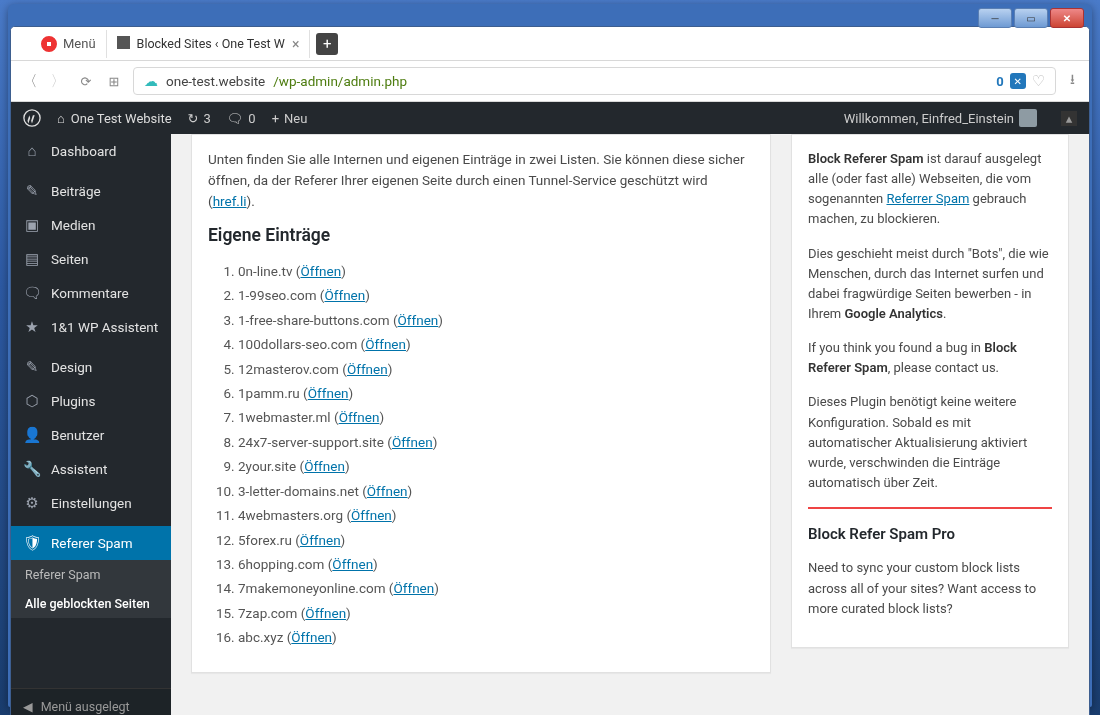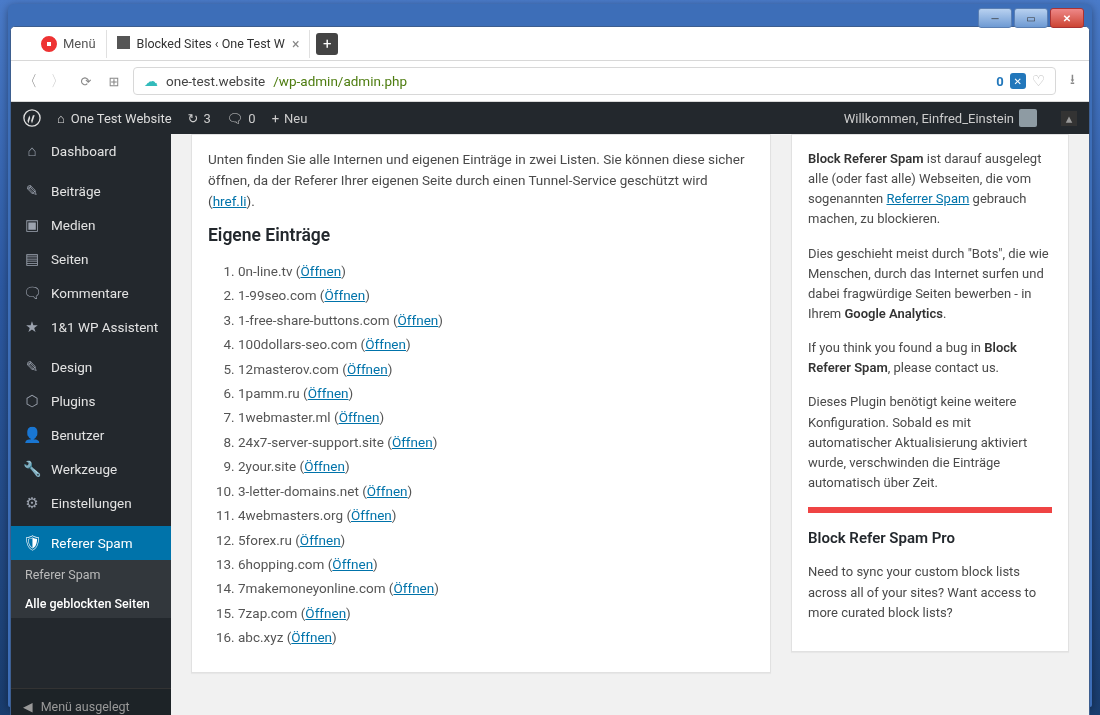--- a/index.html
+++ b/index.html
@@ -65,21 +65,21 @@
 .box { background:#fff; border:1px solid #e1e1e1; box-shadow:0 1px 1px rgba(0,0,0,.04); padding:14px 16px 20px; font-size:13.5px; color:#4a4a4a; line-height:1.55; }
 .box p { margin-bottom:6px; }
 .box h2 { font-size:17.5px; font-weight:600; color:#23282d; margin:10px 0 12px; }
 .box ol { margin-left:30px; }
 .box ol li { margin:3.5px 0; color:#555; }
 .link { color:#0073aa; text-decoration:underline; cursor:pointer; }
 
 .side-col { width:278px; }
 .sidebox { background:#fff; border:1px solid #e1e1e1; box-shadow:0 1px 1px rgba(0,0,0,.04); padding:14px 16px; font-size:13px; color:#4a4a4a; line-height:1.55; }
 .sidebox h3 { font-size:15px; font-weight:600; color:#23282d; margin-bottom:12px; }
-.sidebox h3.hr { border-top:6px solid #ef4444; padding-top:14px; margin-top:8px; }
+.sidebox h3.hr { border-top:2px solid #ef4444; padding-top:14px; margin-top:8px; }
 .sidebox p { margin-bottom:14px; }
 .sidebox strong { font-weight:600; color:#333; }
 </style>
 </head>
 <body>
 
 <div class="win-frame">
   <div class="win-titlebar">
     <div class="win-controls">
       <div class="win-btn win-min">─</div>
@@ -185,21 +185,21 @@
             <div class="sb-item">
               <span class="sb-icon">⬡</span>
               <span>Plugins</span>
             </div>
             <div class="sb-item">
               <span class="sb-icon">👤</span>
               <span>Benutzer</span>
             </div>
             <div class="sb-item">
               <span class="sb-icon">🔧</span>
-              <span>Werkzeuge</span>
+              <span>Assistent</span>
             </div>
             <div class="sb-item">
               <span class="sb-icon">⚙</span>
               <span>Einstellungen</span>
             </div>
             <div class="sb-gap"></div>
             <div class="sb-item active">
               <span class="sb-icon">🛡</span>
               <span>Referer Spam</span>
             </div>

